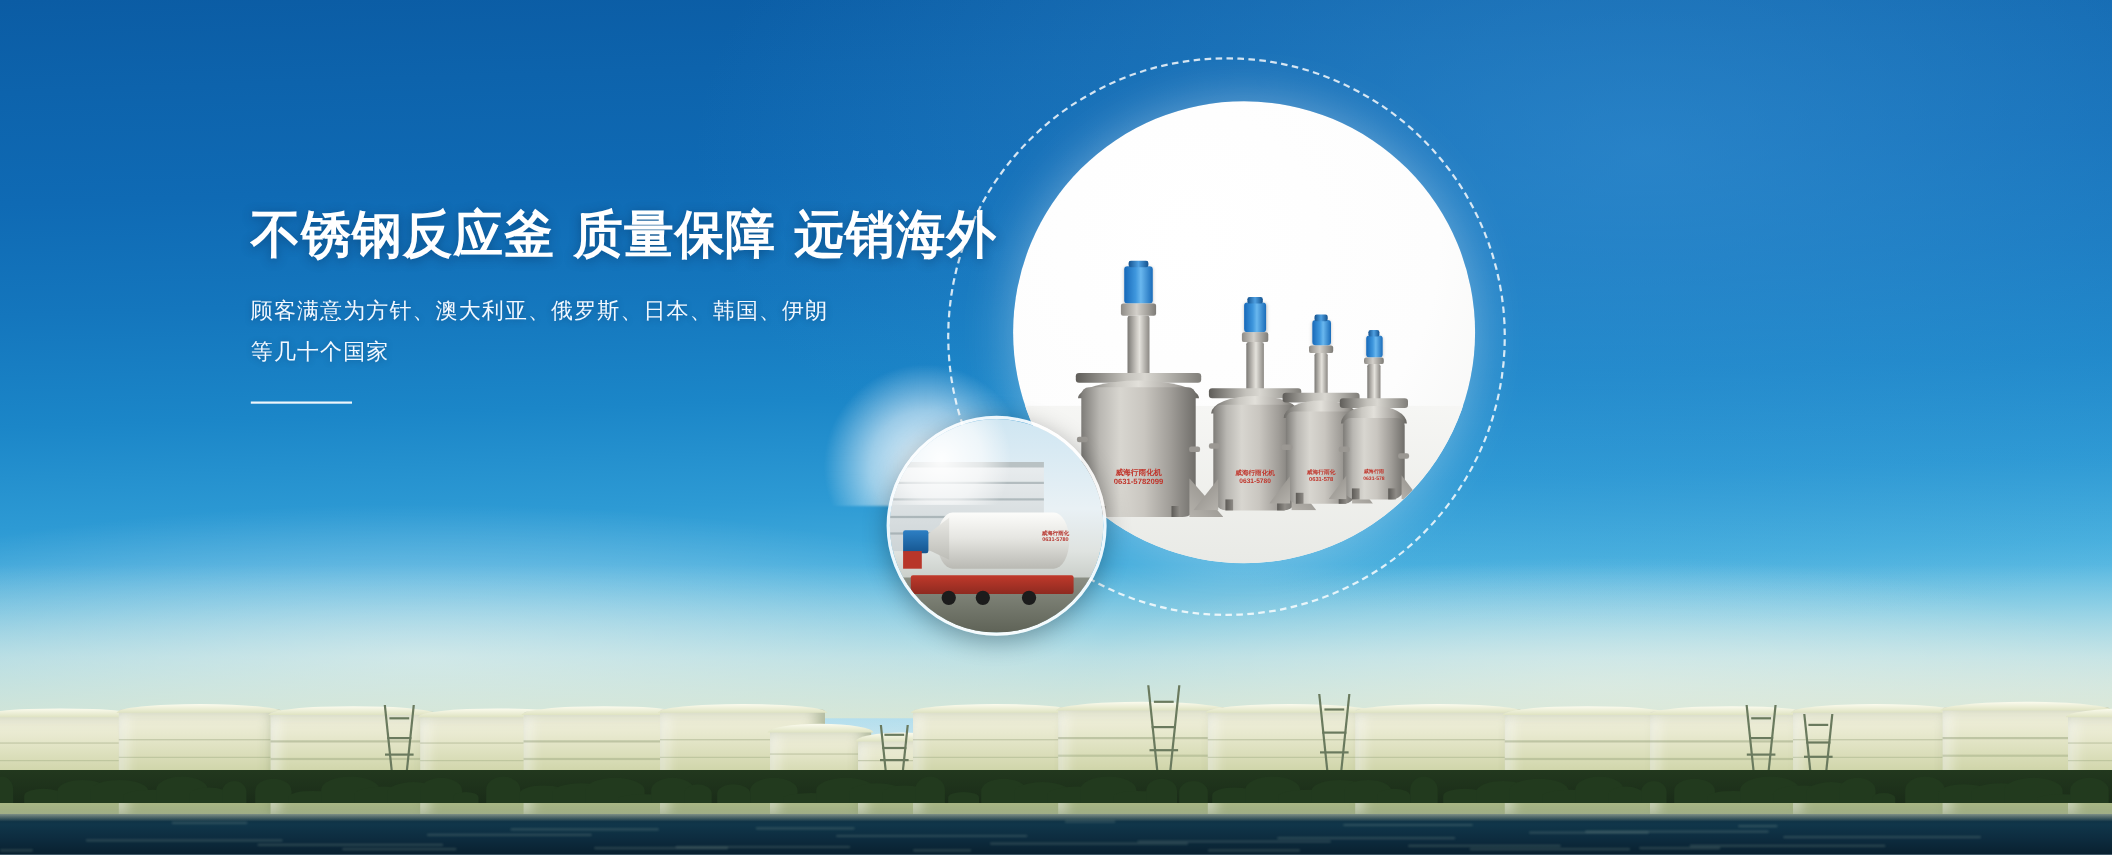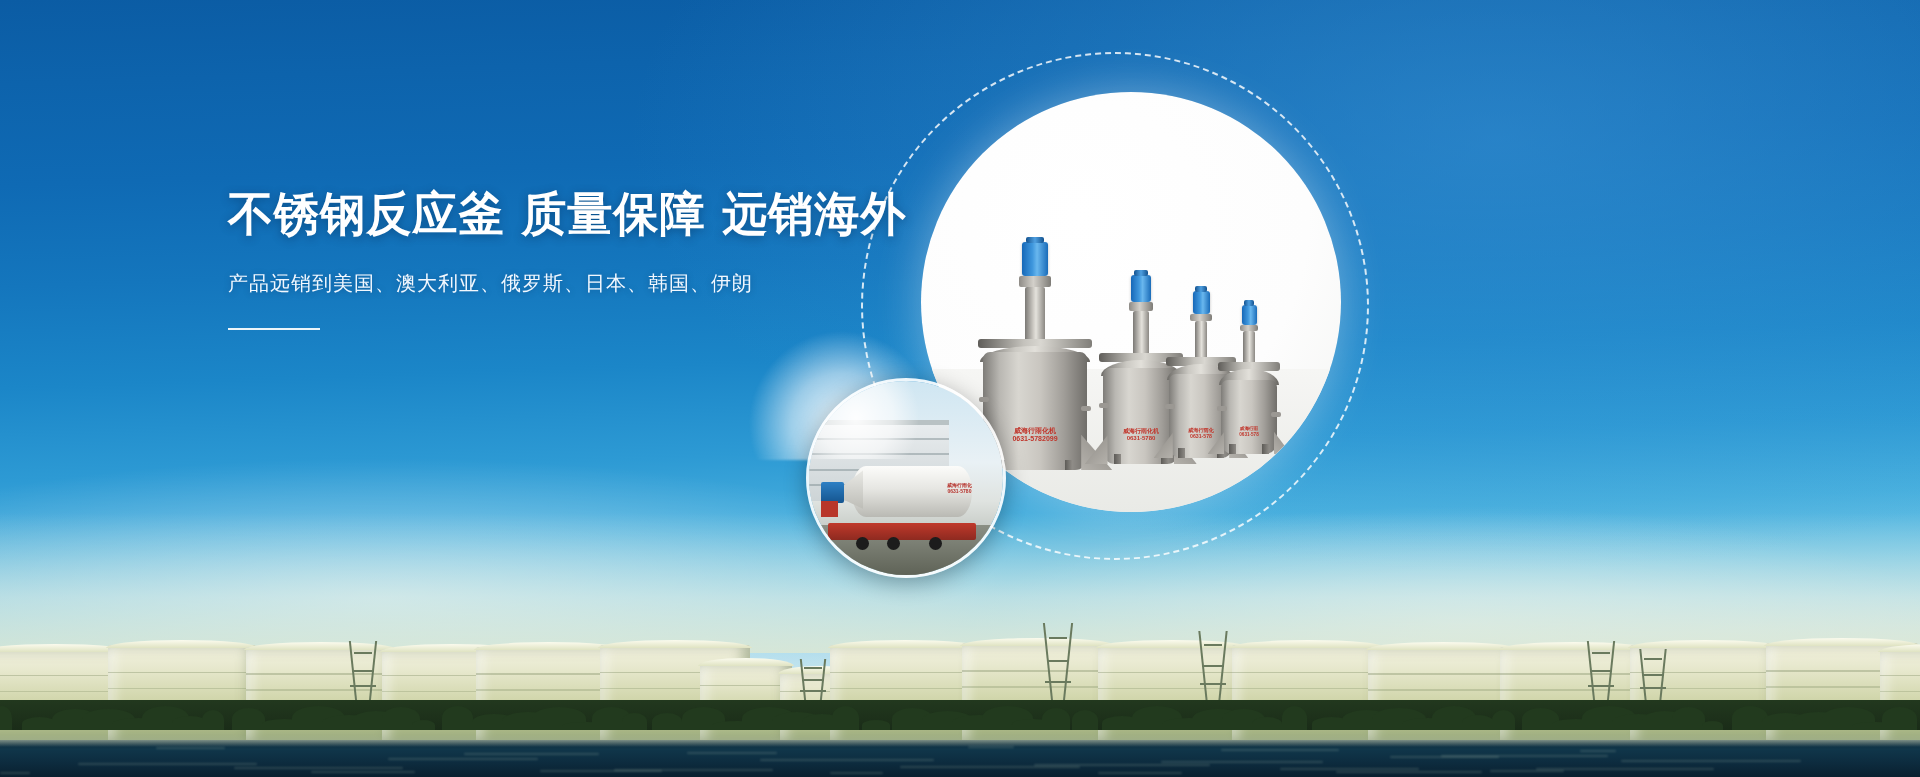--- a/index.html
+++ b/index.html
@@ -473,18 +473,19 @@
     <div class="sc-label">
       <div>威海行雨化</div>
       <div>0631-5780</div>
     </div>
     <div class="sc-smoke"></div>
   </div>
 
   <div class="copy">
     <h1 class="headline">不锈钢反应釜 质量保障 远销海外</h1>
     <div class="para">
-      <div>产品远销到美国、澳大利亚、俄罗斯、日本、韩国、伊朗</div>
+      <div>顾客满意为方针、澳大利亚、俄罗斯、日本、韩国、伊朗</div>
+      <div>等几十个国家</div>
     </div>
     <div class="rule"></div>
   </div>
 
 </div>
 
 </body></html>

